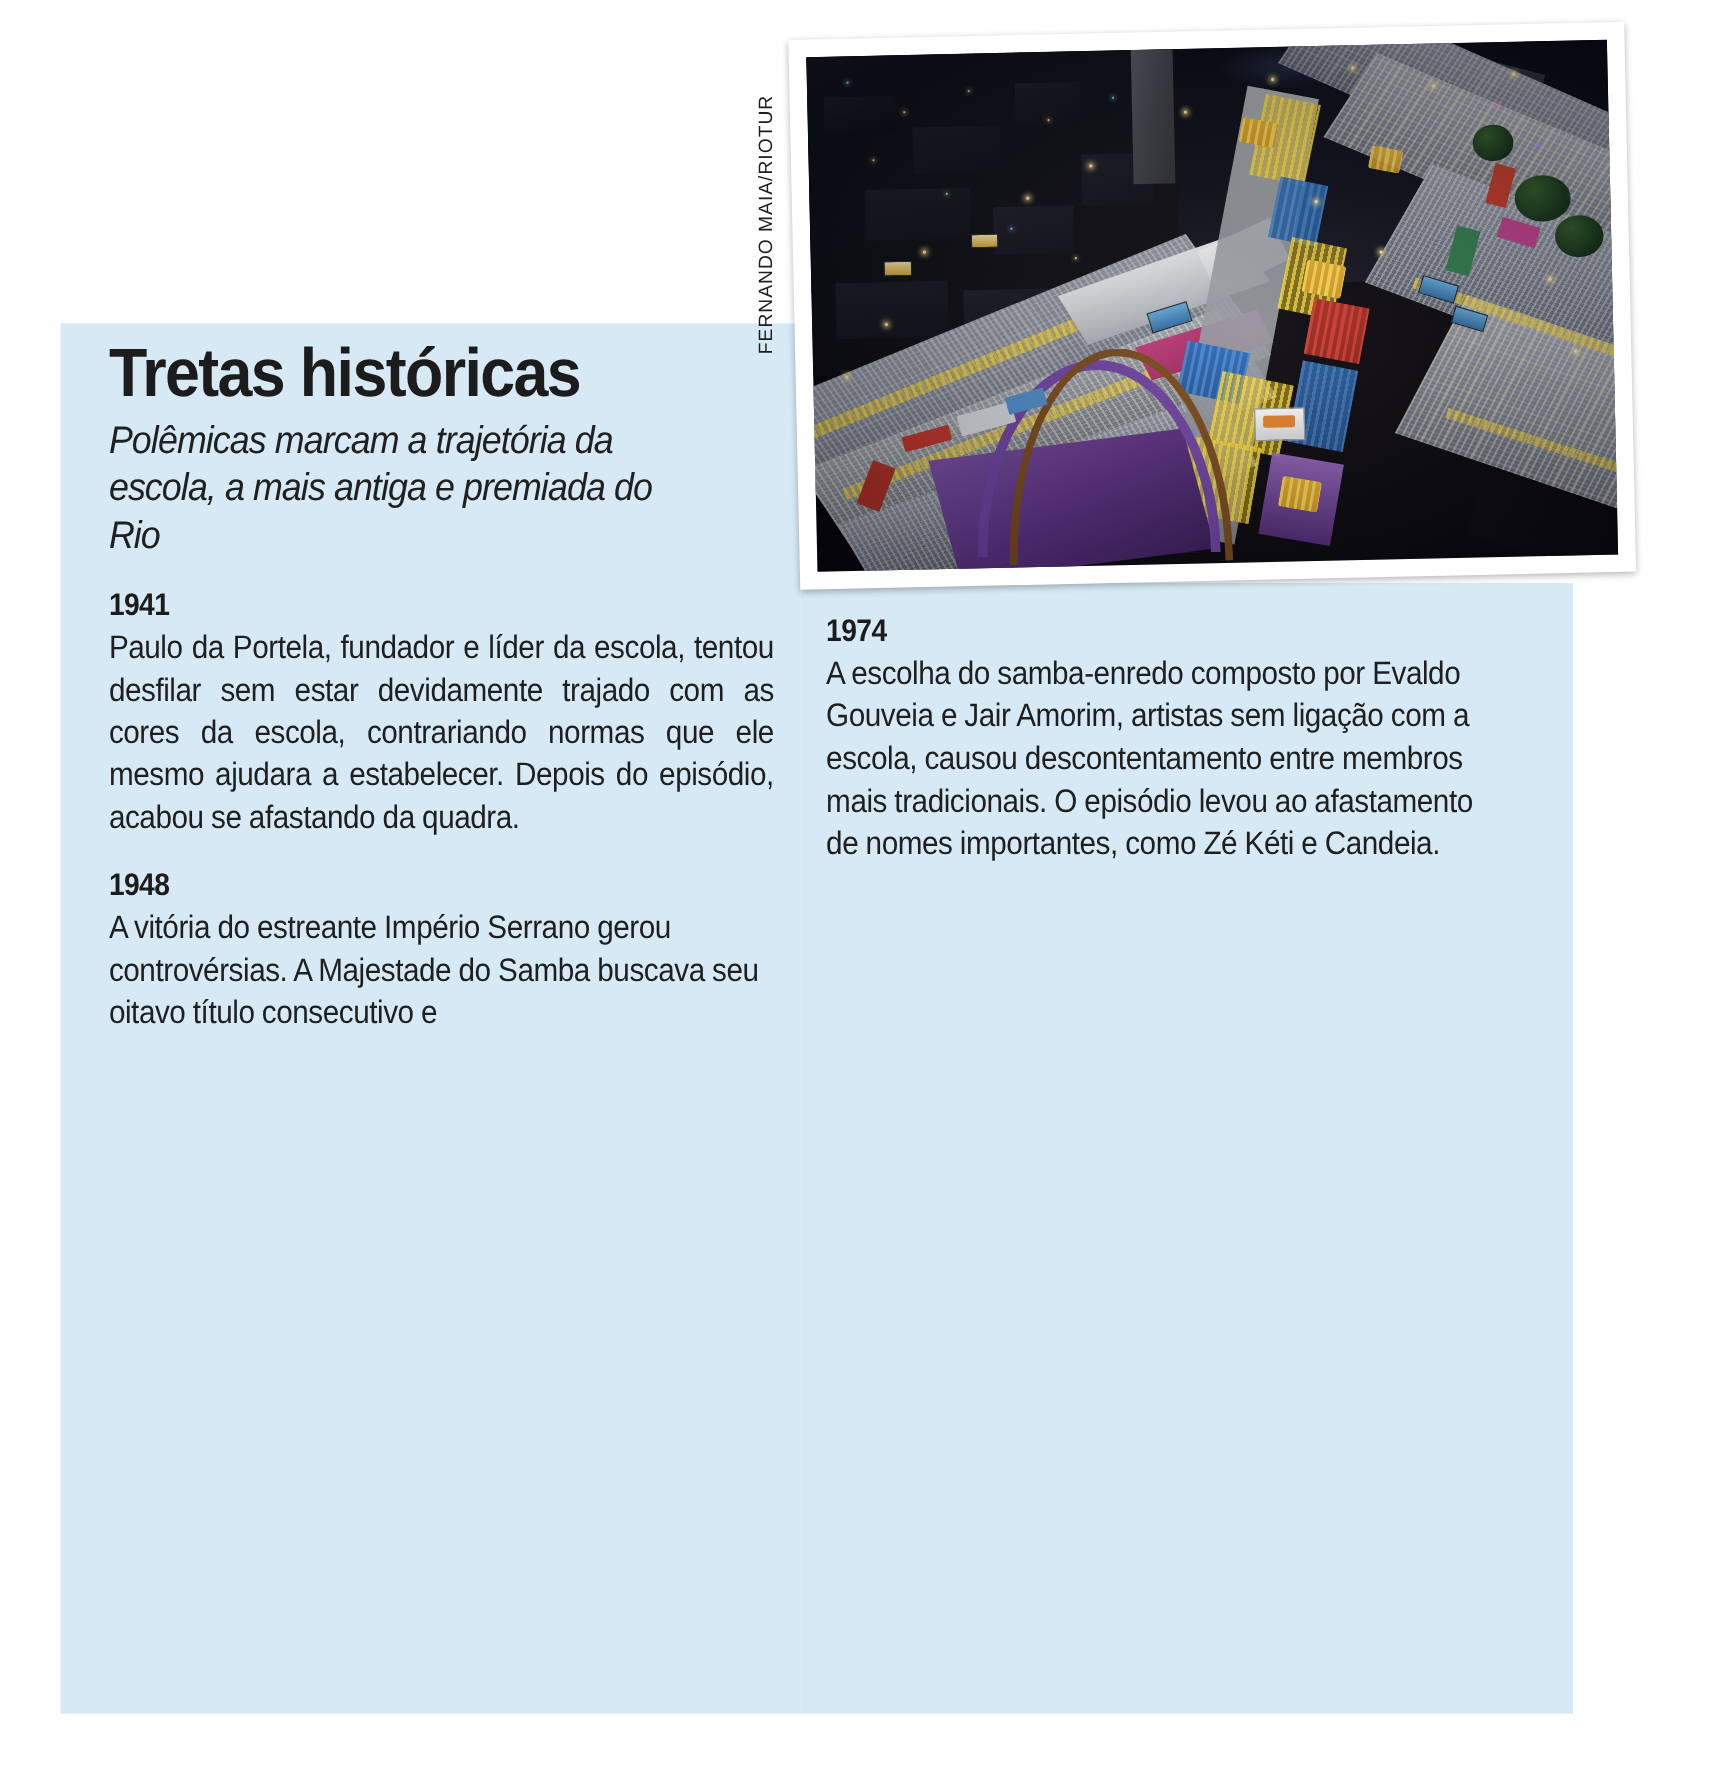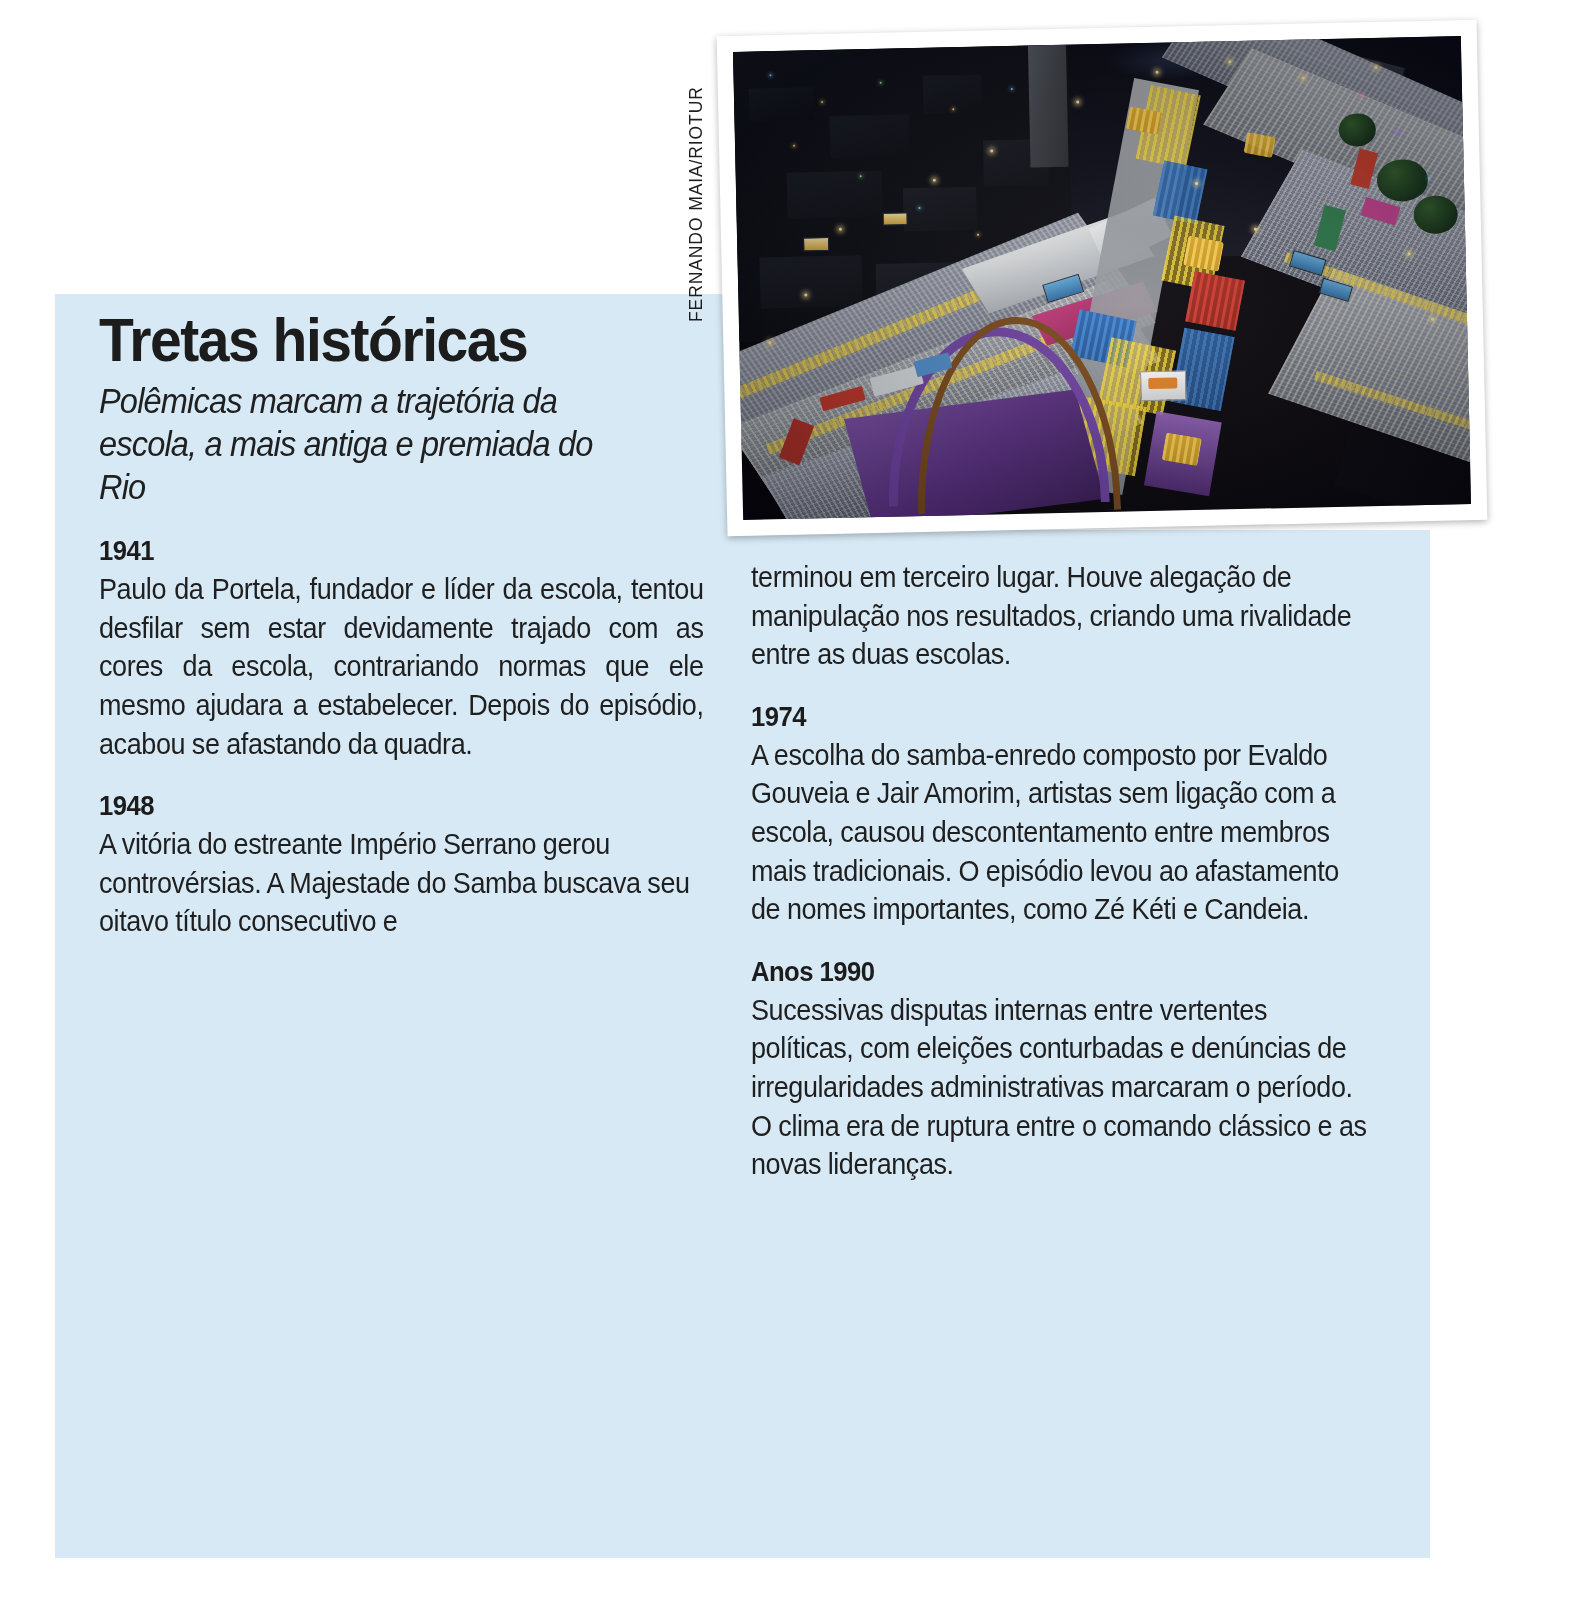--- a/index.html
+++ b/index.html
@@ -411,29 +411,22 @@
 
     <div class="entry">
       <div class="entry-year">1948</div>
       <p class="entry-body flush">A vitória do estreante Império Serrano gerou controvérsias. A Majestade do Samba buscava seu oitavo título consecutivo e</p>
     </div>
 
   </div>
 
   <div id="right-col">
 
-    <div class="entry">
-      <p class="entry-body flush">terminou em terceiro lugar. Houve alegação de manipulação nos resultados, criando uma rivalidade entre as duas escolas.</p>
-    </div>
 
     <div class="entry">
       <div class="entry-year">1974</div>
       <p class="entry-body flush">A escolha do samba-enredo composto por Evaldo Gouveia e Jair Amorim, artistas sem ligação com a escola, causou descontentamento entre membros mais tradicionais. O episódio levou ao afastamento de nomes importantes, como Zé Kéti e Candeia.</p>
     </div>
 
-    <div class="entry">
-      <div class="entry-year">Anos 1990</div>
-      <p class="entry-body flush">Sucessivas disputas internas entre vertentes políticas, com eleições conturbadas e denúncias de irregularidades administrativas marcaram o período. O clima era de ruptura entre o comando clássico e as novas lideranças.</p>
-    </div>
 
   </div>
 
 </div>
 
 </body></html>

